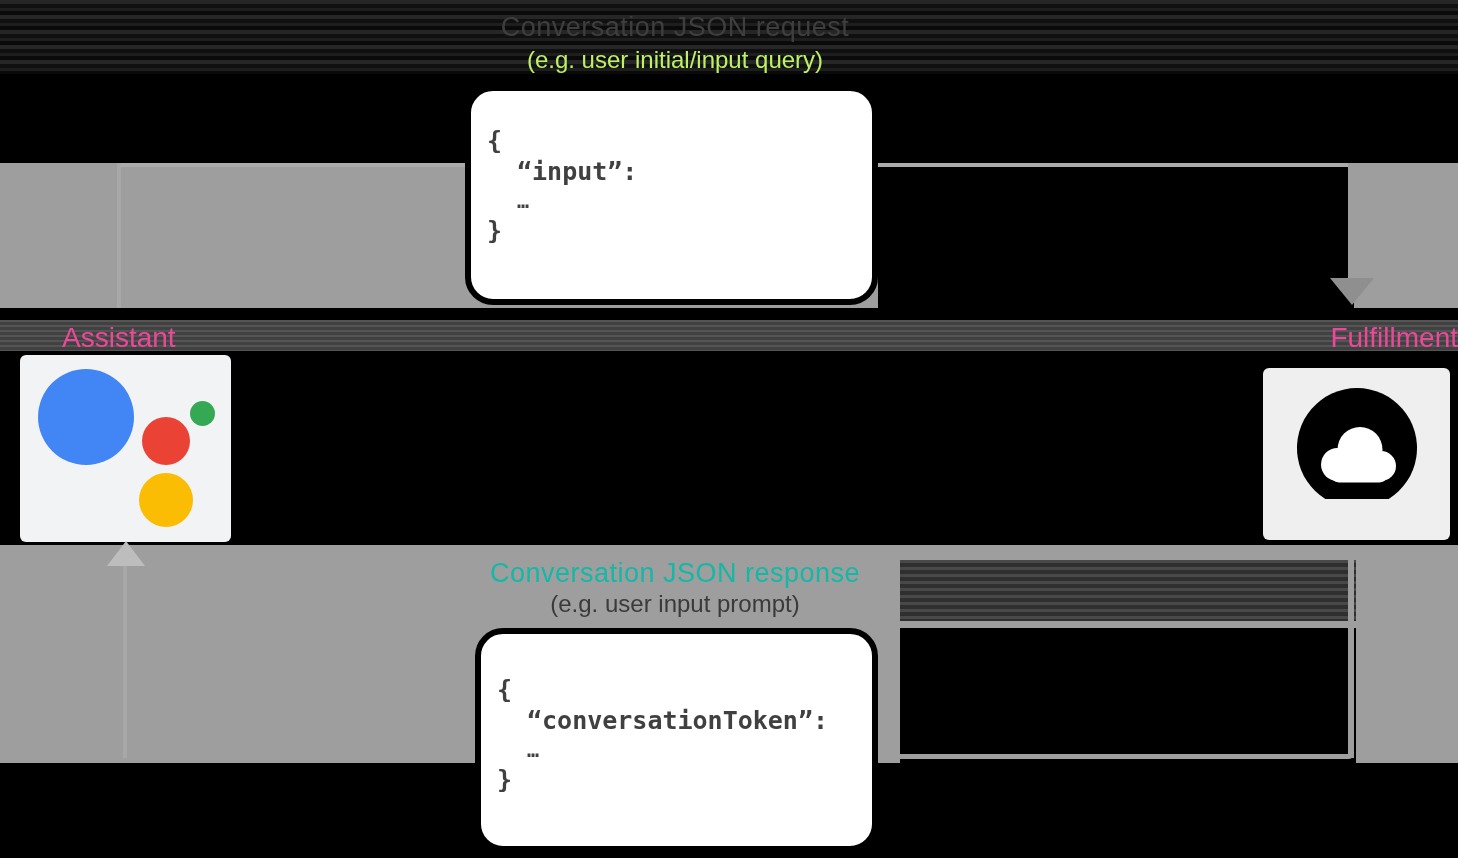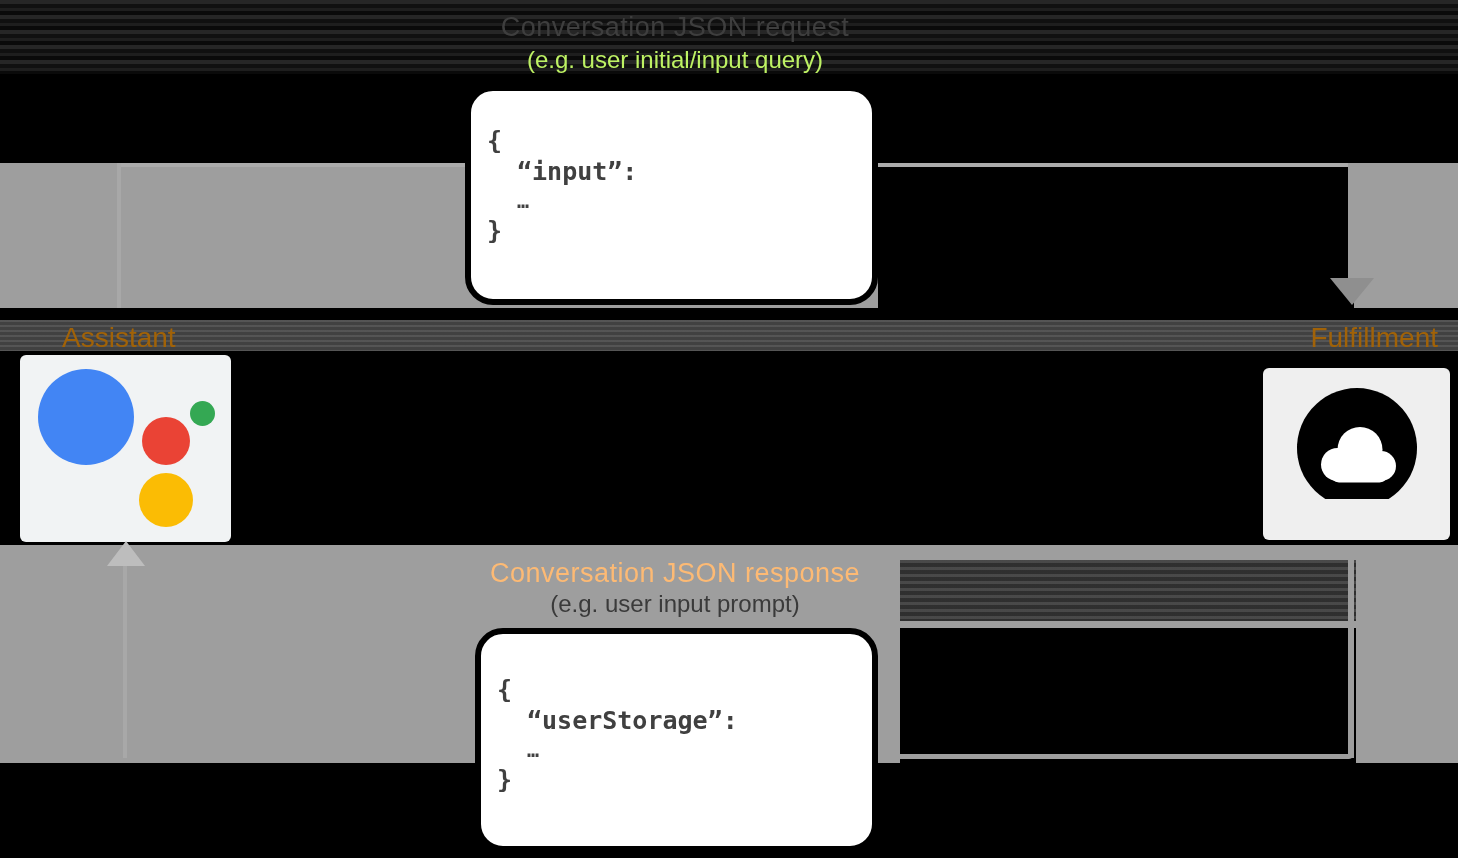--- a/index.html
+++ b/index.html
@@ -16,21 +16,21 @@
   }
   .label-stripe{
     left:0;top:320px;width:1458px;height:31px;background:#4a4a4a;
     background-image:repeating-linear-gradient(180deg,rgba(255,255,255,.06) 0 2px,rgba(0,0,0,.12) 2px 5px);
   }
 
   
   .titlebox{left:280px;width:790px;text-align:center;}
   .req-t1{top:12px;font-size:27px;color:#3e3e3e;letter-spacing:.5px;}
   .req-t2{top:46px;font-size:24px;color:#bef264;}
-  .resp-t1{top:558px;font-size:27px;color:#fdba74;letter-spacing:.5px;}
+  .resp-t1{top:558px;font-size:27px;color:#14b8a6;letter-spacing:.5px;}
   .resp-t2{top:590px;font-size:24px;color:#3a3a3a;}
 
   
   .band{background:#9e9e9e;}
   .band-top-left{left:0;top:163px;width:878px;height:145px;}
   .band-top-black{left:878px;top:163px;width:470px;height:145px;background:#000;}
   .band-top-right{left:1354px;top:163px;width:104px;height:145px;}
   .band-bot-left{left:0;top:545px;width:900px;height:218px;}
   .band-bot-mid1{left:900px;top:545px;width:456px;height:15px;}
   .band-bot-dark{left:900px;top:560px;width:456px;height:61px;background:#3f3f3f;
@@ -56,23 +56,23 @@
     font-family:"DejaVu Sans Mono","Liberation Mono",monospace;font-weight:bold;
     font-size:25px;line-height:31px;color:#404040;
   }
   .codebox-req{left:465px;top:85px;width:413px;height:220px;padding:34px 0 0 16px;}
   .codebox-resp{left:475px;top:628px;width:403px;height:224px;padding:40px 0 0 16px;}
   .code-line{white-space:pre;}
   .code-line.indent{padding-left:30px;}
   .code-line.dots{font-size:20px;line-height:28px;}
 
   
-  .actor-label{top:322px;font-size:28px;color:#a16207;}
+  .actor-label{top:322px;font-size:28px;color:#ec4899;}
   .label-assistant{left:62px;}
-  .label-fulfillment{right:20px;text-align:center;margin-left:28px;}
+  .label-fulfillment{right:0;text-align:center;margin-left:28px;}
 
   
   .card-assistant{left:20px;top:355px;width:211px;height:187px;background:#f1f3f4;border-radius:6px;}
   .dot{position:absolute;border-radius:50%;}
   .dot-blue{left:18px;top:14px;width:96px;height:96px;background:#4285f4;}
   .dot-red{left:122px;top:62px;width:48px;height:48px;background:#ea4335;}
   .dot-green{left:170px;top:46px;width:25px;height:25px;background:#34a853;}
   .dot-yellow{left:119px;top:118px;width:54px;height:54px;background:#fbbc04;}
 
   
@@ -136,18 +136,18 @@
   <div class="abs vline-bot-right"></div>
   <div class="abs hline-bottom"></div>
   <div class="abs vline-bot-left"></div>
   <div class="abs arrow-up"></div>
 
   <div class="abs titlebox resp-t1">Conversation JSON response</div>
   <div class="abs titlebox resp-t2">(e.g. user input prompt)</div>
 
   <div class="abs codebox codebox-resp">
     <div class="code-line">{</div>
-    <div class="code-line indent">“userStorage”:</div>
+    <div class="code-line indent">“conversationToken”:</div>
     <div class="code-line indent dots">…</div>
     <div class="code-line">}</div>
   </div>
 
 </div>
 
 </body></html>

